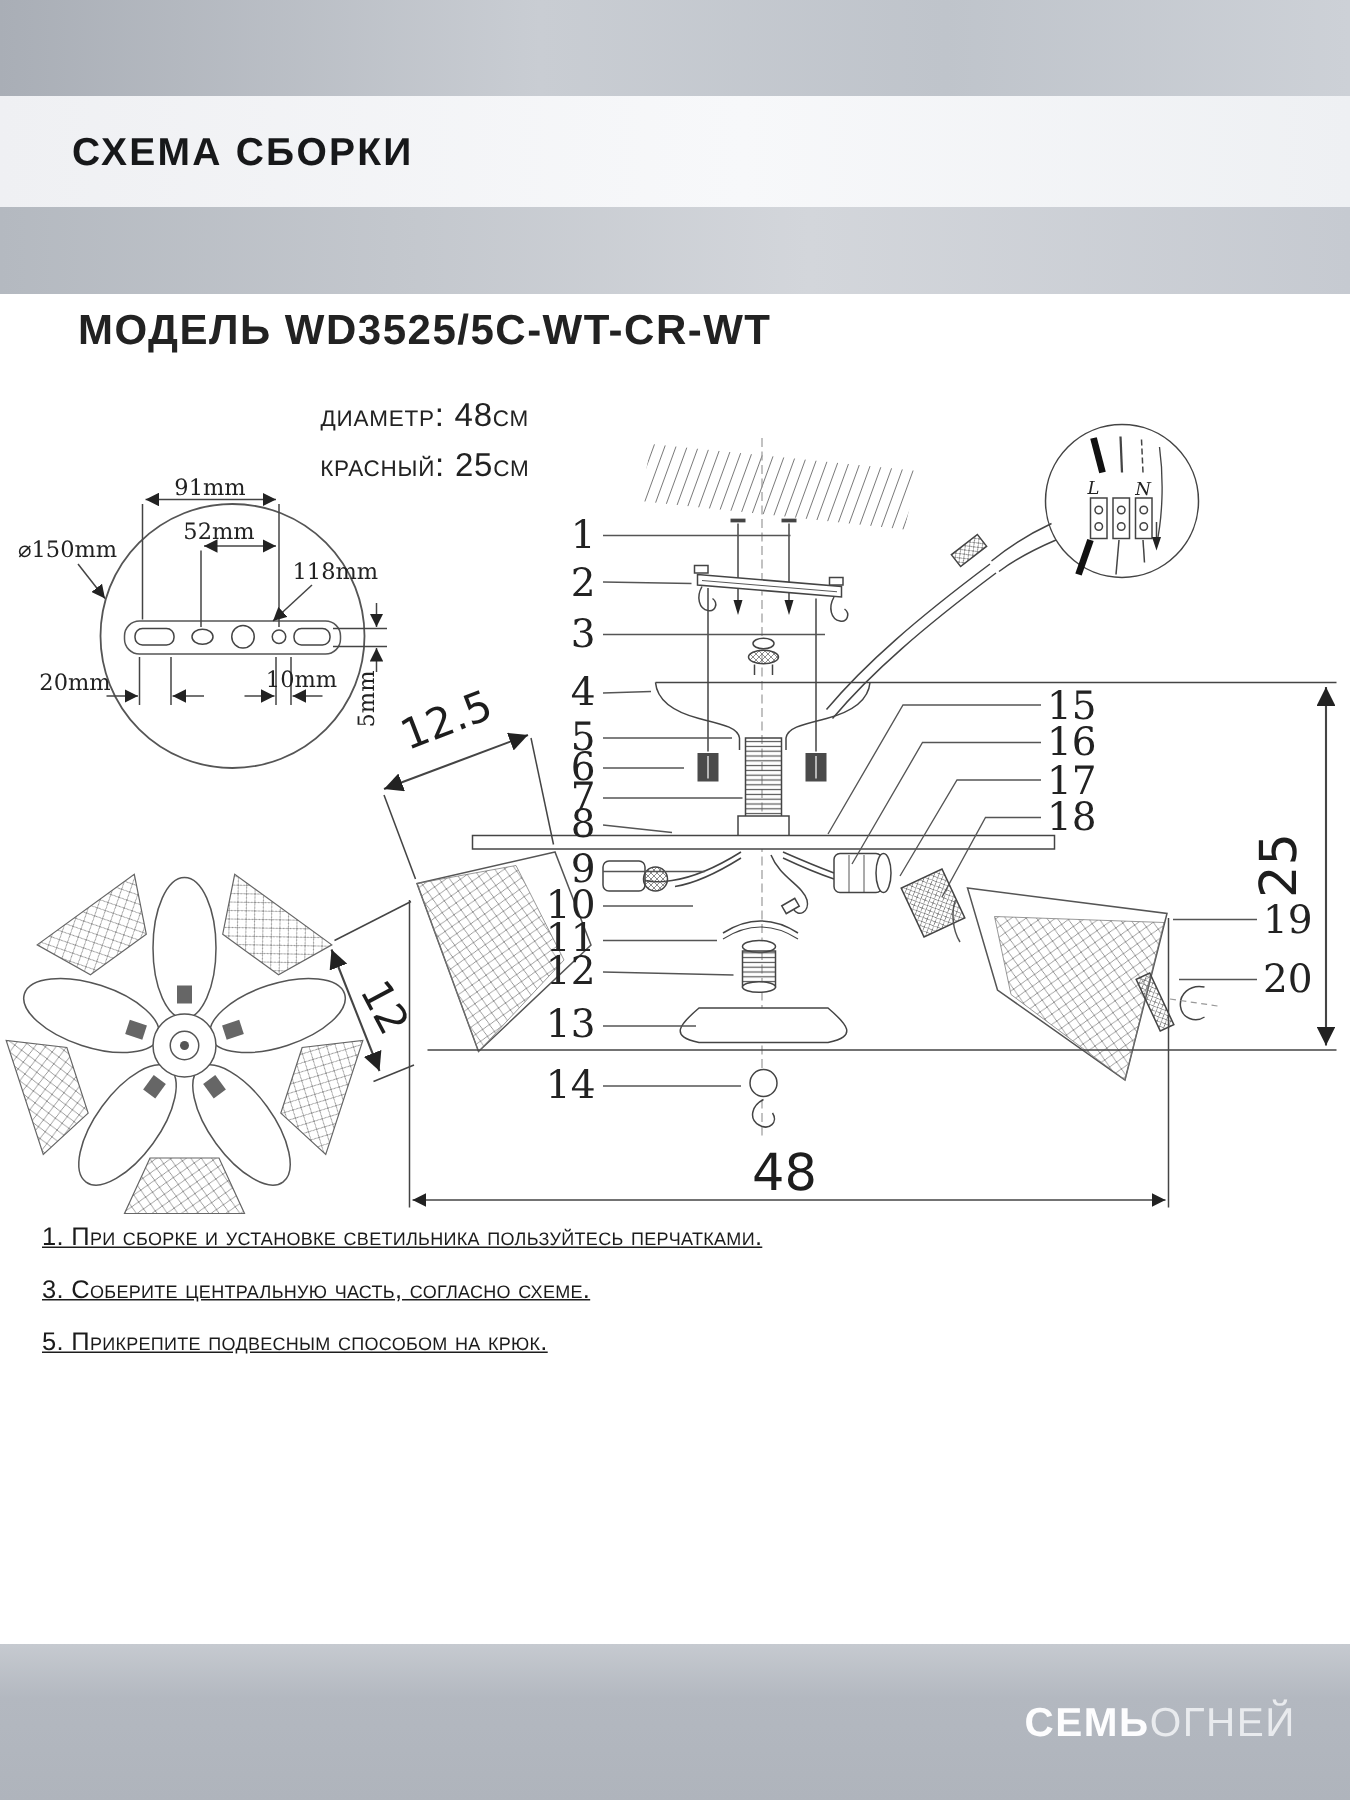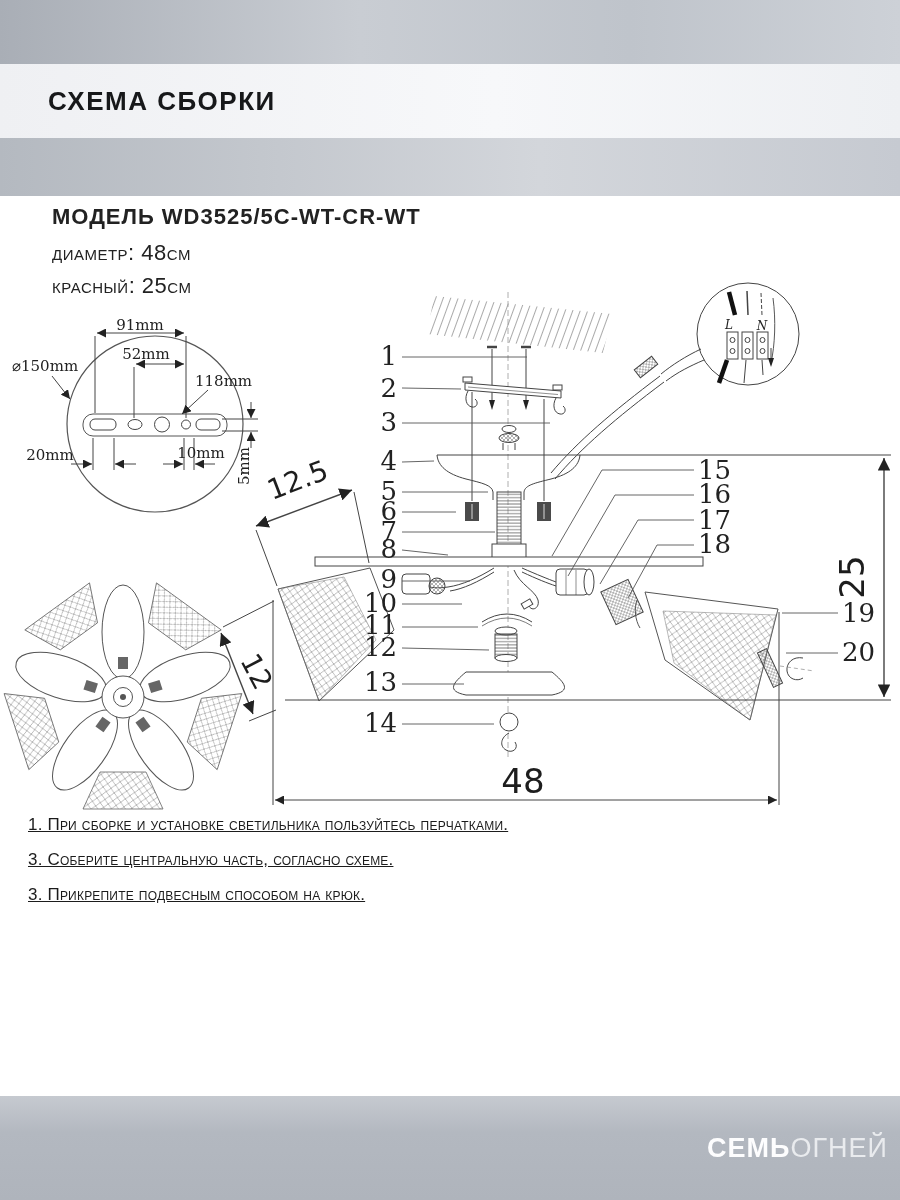--- a/index.html
+++ b/index.html
@@ -7,33 +7,33 @@
        font-family:"Liberation Sans",sans-serif;color:#1d1d1d;}
   .band1{position:absolute;left:0;top:0;width:900px;height:64px;
          background:linear-gradient(90deg,#a9aeb6,#c9cdd3 40%,#bfc4cb 70%,#cdd1d7);}
   .band2{position:absolute;left:0;top:64px;width:900px;height:74px;
          background:linear-gradient(90deg,#eff0f3,#f7f8fa 55%,#eef0f3);}
   .band3{position:absolute;left:0;top:138px;width:900px;height:58px;
          background:linear-gradient(90deg,#b4b9c0,#d3d6db 60%,#c6cad1);}
   .page-title{position:absolute;left:48px;top:64px;height:74px;line-height:74px;
          font-size:26px;font-weight:bold;letter-spacing:1.5px;color:#17181a;}
   .model{position:absolute;left:52px;top:204px;}
-  .model-line1{font-size:22px;font-weight:600;letter-spacing:1px;margin-bottom:10px;color:#222;}
-  .model-line2,.model-line3{font-size:22px;font-variant:small-caps;letter-spacing:.5px;margin-bottom:7px;color:#222;}
+  .model-line1{font-size:28px;font-weight:600;letter-spacing:1px;margin-bottom:28px;color:#222;}
+  .model-line2,.model-line3{font-size:22px;font-variant:small-caps;letter-spacing:.5px;margin-bottom:7px;color:#222;text-align:center;}
   .diagram{position:absolute;left:0;top:195px;}
   .instructions{position:absolute;left:28px;top:812px;width:858px;}
   .instr-heading{font-size:24px;font-weight:bold;letter-spacing:.5px;margin:0 0 14px 0;color:#151515;}
   .instr-list{list-style:none;margin:0;padding:0;text-decoration:underline;}
   .instr-list li{font-size:17px;line-height:26px;margin-bottom:9px;font-variant:small-caps;
                  letter-spacing:.2px;color:#1b1b1b;}
   .cont{padding-left:37px;}
   .cont:empty{display:none;}
   .footer{position:absolute;left:0;top:1096px;width:900px;height:104px;
           background:linear-gradient(180deg,#c6cad0 0%,#b3b8c0 35%,#afb4bc 100%);}
-  .brand{position:absolute;right:12px;top:37px;font-size:27px;letter-spacing:1px;}
+  .brand{position:absolute;right:36px;top:37px;font-size:27px;letter-spacing:1px;}
   .brand-bold{font-weight:bold;color:#fdfdfe;}
   .brand-light{font-weight:normal;color:#e9ebee;}
   
   .num{font-family:"DejaVu Serif",serif;font-size:26px;fill:#222;}
   .mm{font-family:"DejaVu Serif",serif;font-size:15px;fill:#222;}
   .dim{font-family:"DejaVu Sans",sans-serif;font-size:34px;fill:#1d1d1d;}
   .dim-s{font-family:"DejaVu Sans",sans-serif;font-size:28px;fill:#1d1d1d;}
   .lab{font-family:"DejaVu Serif",serif;font-style:italic;font-size:12px;fill:#222;}
 </style>
 </head>
@@ -374,21 +374,21 @@
 
 <div class="instructions">
   <ul class="instr-list">
     <li>
       <div>1. При сборке и установке светильника пользуйтесь перчатками.</div>
     </li>
     <li>
       <div>3. Соберите центральную часть, согласно схеме.</div>
     </li>
     <li>
-      <div>3. Прикрепите подвесным способом на крюк.</div>
+      <div>5. Прикрепите подвесным способом на крюк.</div>
     </li>
   </ul>
 </div>
 
 <div class="footer">
   <div class="brand">
     <span class="brand-bold">СЕМЬ</span><span class="brand-light">ОГНЕЙ</span>
   </div>
 </div>
 

